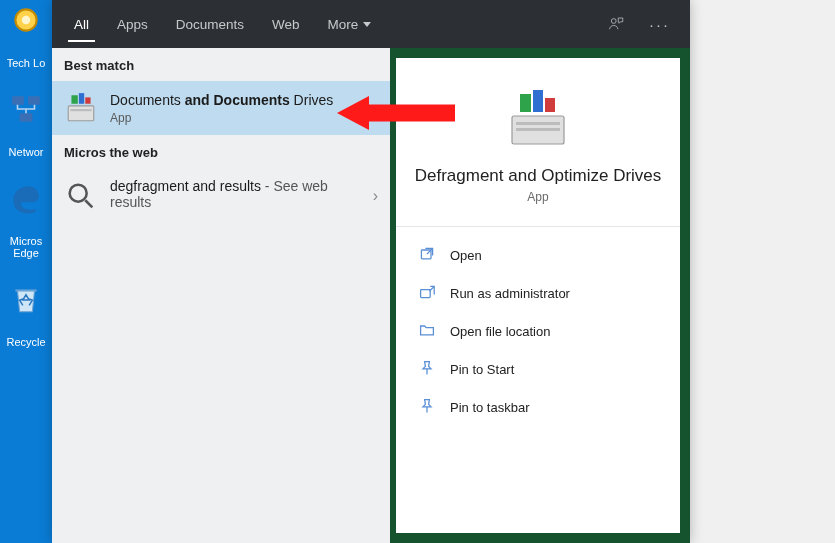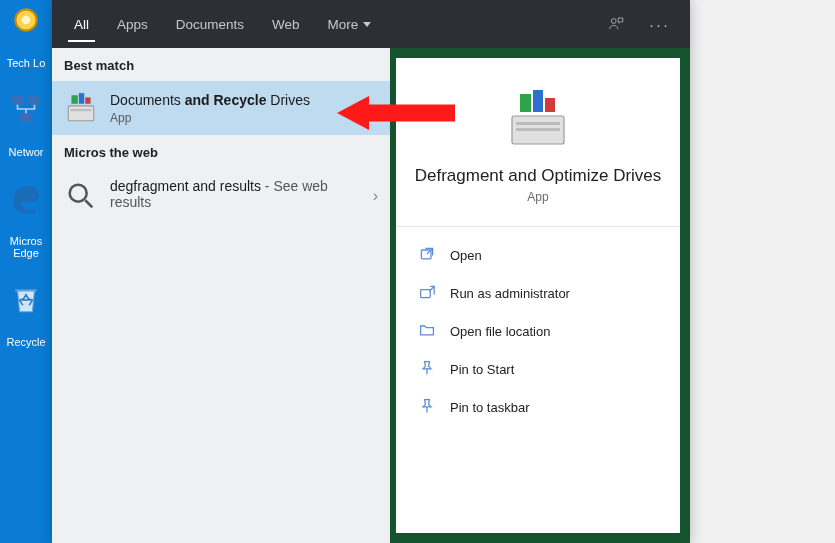--- a/index.html
+++ b/index.html
@@ -261,21 +261,21 @@
           <svg viewBox="0 0 32 32">
               <rect x="4" y="14" width="24" height="14" rx="1" fill="#e0e0e0" stroke="#9a9a9a"></rect>
               <rect x="6" y="17" width="20" height="2" fill="#bcbcbc"></rect>
               <rect x="7" y="4" width="6" height="8" fill="#2fa34a"></rect>
               <rect x="14" y="2" width="5" height="10" fill="#2e6fd1"></rect>
               <rect x="20" y="6" width="5" height="6" fill="#d03c3c"></rect>
             </svg>
         </span>
         <div class="rtext">
           <div class="rtitle">
-            <span>Documents </span><span class="bold">and Recycle</span><span> Drives</span>
+            <span>Documents </span><span class="bold">and Documents</span><span> Drives</span>
           </div>
           <div class="rsub">App</div>
         </div>
       </div>
 
       <div class="section-header">Micros the web</div>
 
       <div class="result">
         <span class="ricon">
           <svg viewBox="0 0 24 24">

